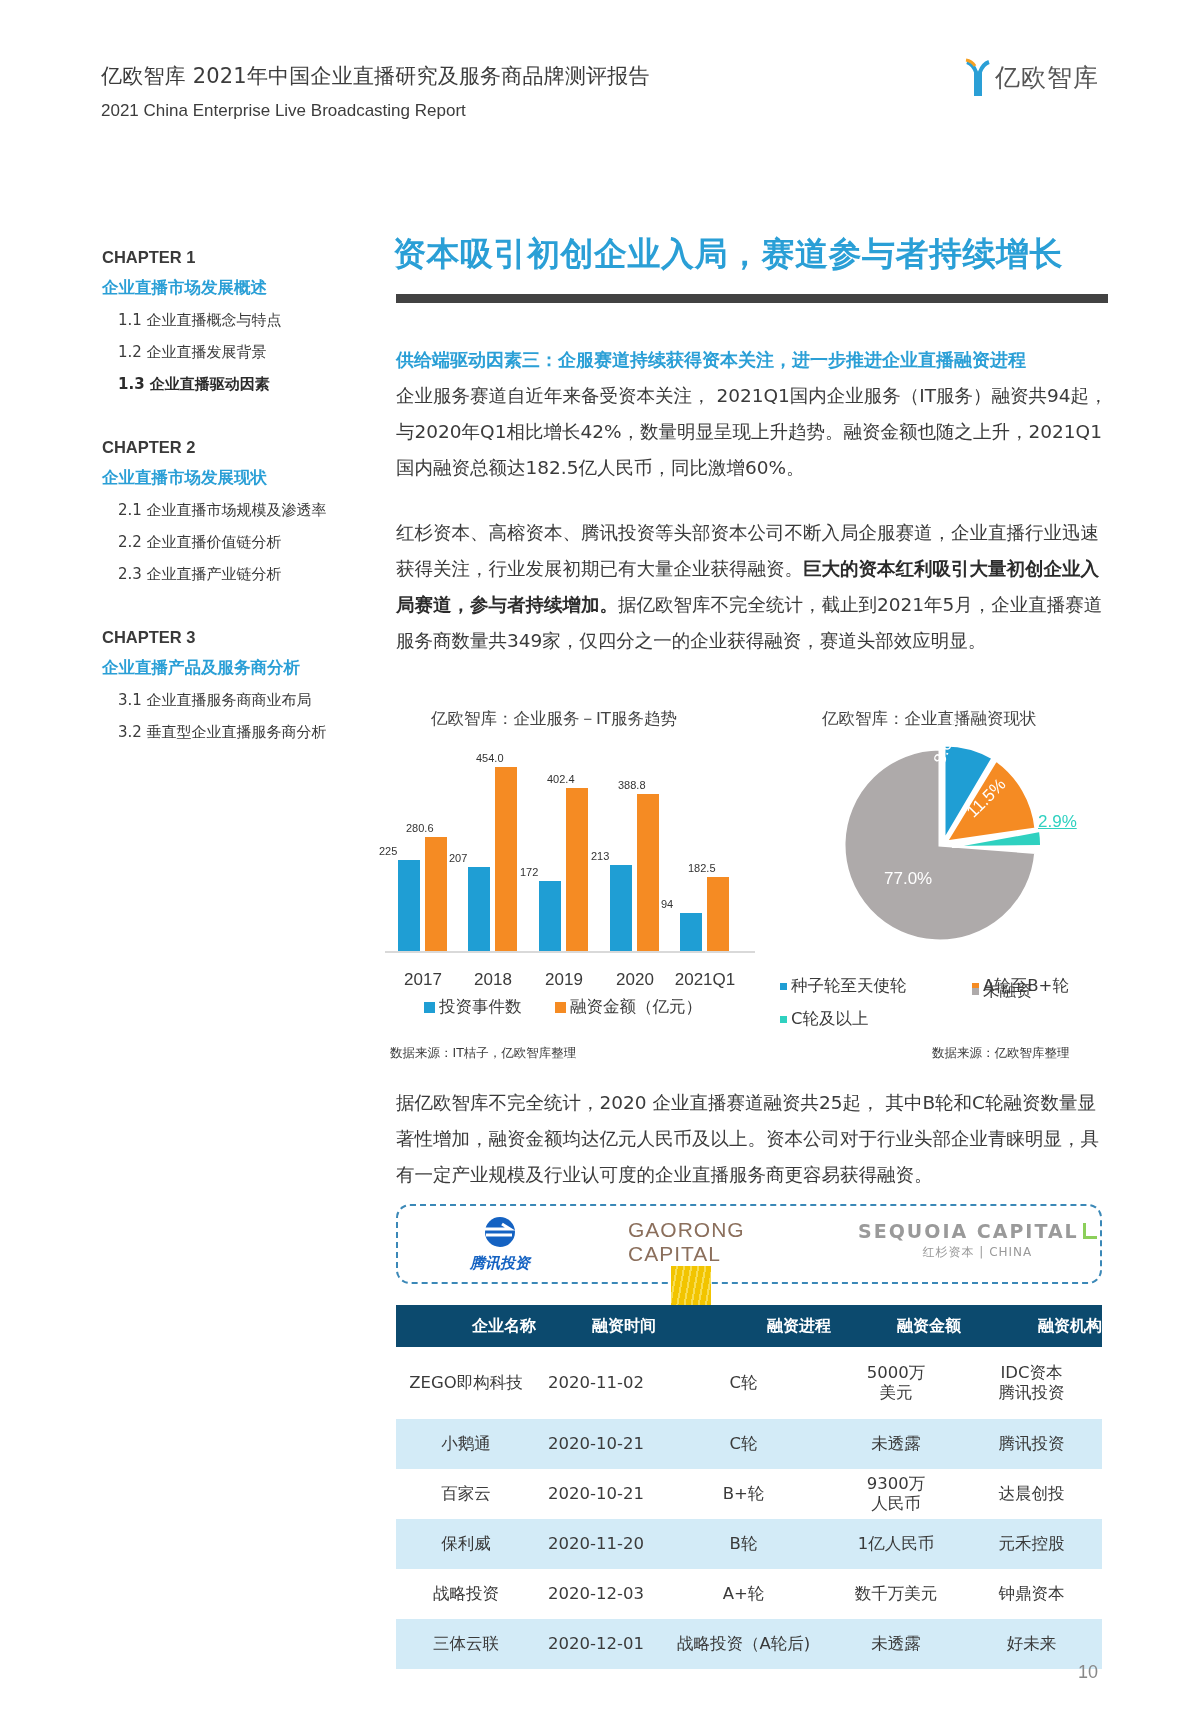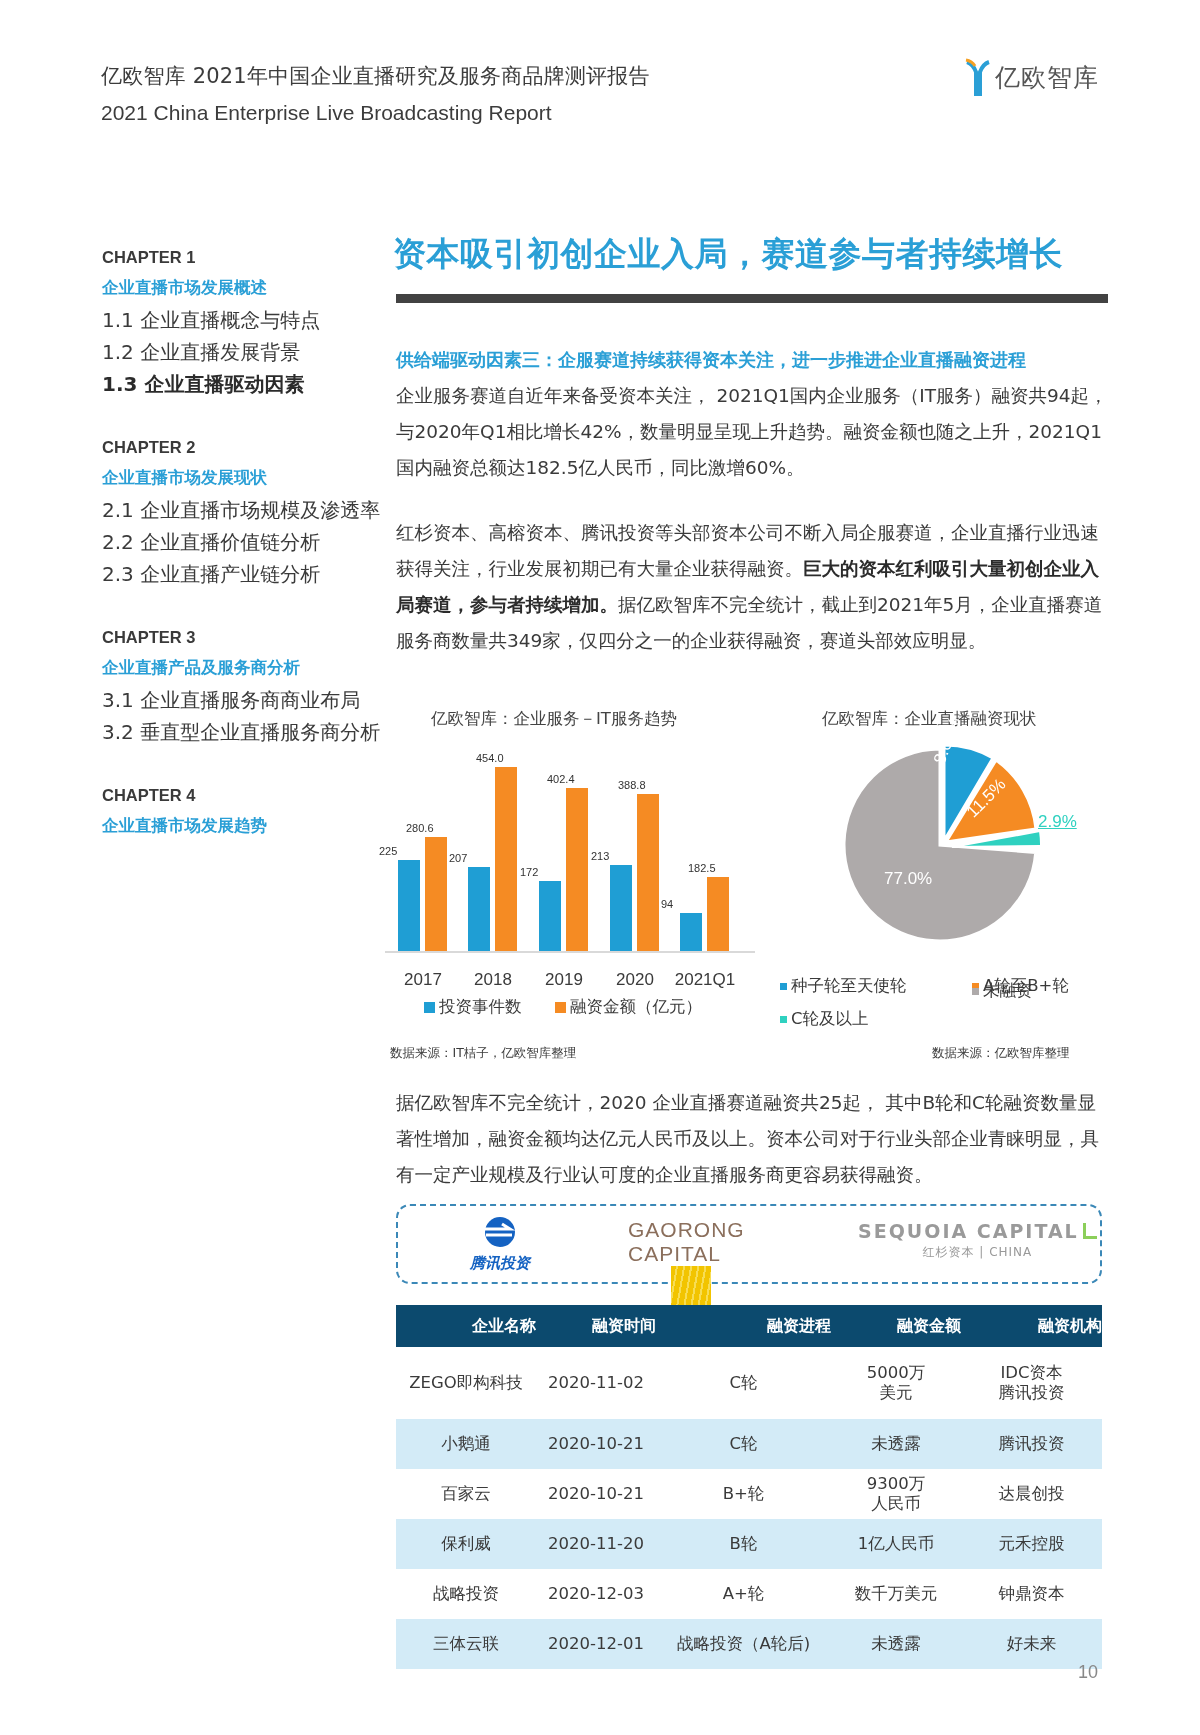--- a/index.html
+++ b/index.html
@@ -1,30 +1,30 @@
 <!DOCTYPE html>
 <html><head>
 <meta charset="utf-8">
 <style>
   * { margin: 0; padding: 0; box-sizing: border-box; }
   html, body { width: 1200px; height: 1735px; background: #ffffff; }
   body { position: relative; font-family: "DejaVu Sans", "Liberation Sans", sans-serif; color: #3a3a3a; overflow: hidden; }
 
   .hdr-title { position: absolute; left: 101px; top: 62px; font-size: 21px; color: #3c3c3c; letter-spacing: 0.2px; }
-  .hdr-sub { position: absolute; left: 101px; top: 101px; font-size: 21px; color: #3c3c3c; font-family: "Liberation Sans", sans-serif; text-align: center; }
+  .hdr-sub { position: absolute; left: 101px; top: 101px; font-size: 17px; color: #3c3c3c; font-family: "Liberation Sans", sans-serif; text-align: center; }
   .logo { position: absolute; left: 965px; top: 58px; display: flex; align-items: center; }
   .logo svg { width: 26px; height: 38px; }
   .logo-text { font-size: 25px; color: #555; margin-left: 4px; letter-spacing: 1px; }
 
   
   .side { position: absolute; left: 102px; top: 243px; width: 280px; }
   .chap { margin-bottom: 33px; }
   .chap-label { font-family: "Liberation Sans", sans-serif; font-weight: bold; font-size: 16.5px; color: #3a3a3a; height: 28px; line-height: 28px; }
   .chap-title { font-weight: bold; font-size: 16.5px; color: #2a9fd6; height: 33px; line-height: 33px; }
-  .chap-item { font-size: 20px; color: #3a3a3a; height: 32px; line-height: 32px; }
+  .chap-item { font-size: 15px; color: #3a3a3a; height: 32px; line-height: 32px; margin-left: 16px; }
   .chap-item.active { font-weight: bold; color: #2b2b2b; }
 
   
   .page-title { position: absolute; left: 393px; top: 232px; font-size: 33px; font-weight: bold; color: #2a9fd6; letter-spacing: 0.5px; white-space: nowrap; }
   .title-bar { position: absolute; left: 396px; top: 294px; width: 712px; height: 9px; background: #424242; }
 
   .para { position: absolute; left: 396px; width: 712px; font-size: 18.5px; line-height: 36px; color: #3a3a3a; }
   .para .blue-strong { color: #2a9fd6; font-weight: bold; font-size: 18px; }
   .para b { color: #2b2b2b; }
 
@@ -95,24 +95,20 @@
     <div class="chap-item">2.1 企业直播市场规模及渗透率</div>
     <div class="chap-item">2.2 企业直播价值链分析</div>
     <div class="chap-item">2.3 企业直播产业链分析</div>
   </div>
   <div class="chap">
     <div class="chap-label">CHAPTER 3</div>
     <div class="chap-title">企业直播产品及服务商分析</div>
     <div class="chap-item">3.1 企业直播服务商商业布局</div>
     <div class="chap-item">3.2 垂直型企业直播服务商分析</div>
   </div>
-  <div class="chap">
-    <div class="chap-label">CHAPTER 4</div>
-    <div class="chap-title">企业直播市场发展趋势</div>
-  </div>
 </div>
 
 <div class="page-title">资本吸引初创企业入局，赛道参与者持续增长</div>
 <div class="title-bar"></div>
 
 <div class="para" style="top:342px;">
   <div class="blue-strong">供给端驱动因素三：企服赛道持续获得资本关注，进一步推进企业直播融资进程</div>
   <div>企业服务赛道自近年来备受资本关注， 2021Q1国内企业服务（IT服务）融资共94起，与2020年Q1相比增长42%，数量明显呈现上升趋势。融资金额也随之上升，2021Q1国内融资总额达182.5亿人民币，同比激增60%。</div>
 </div>
 

